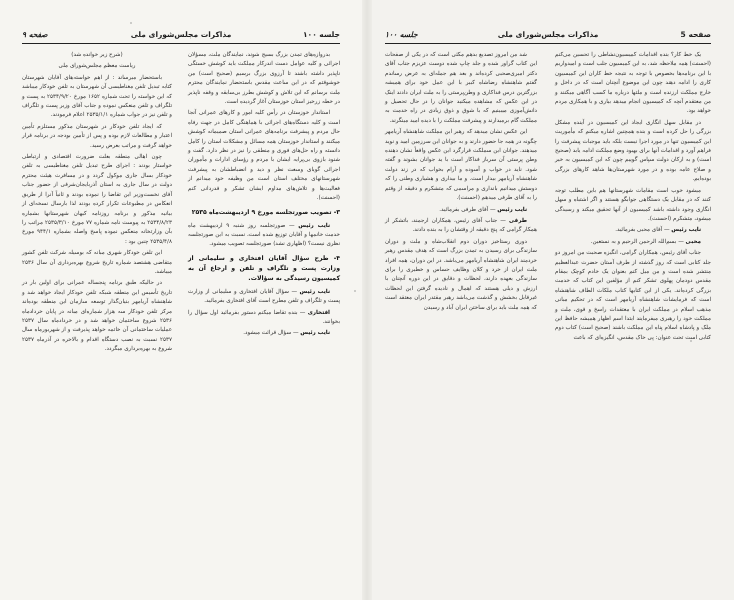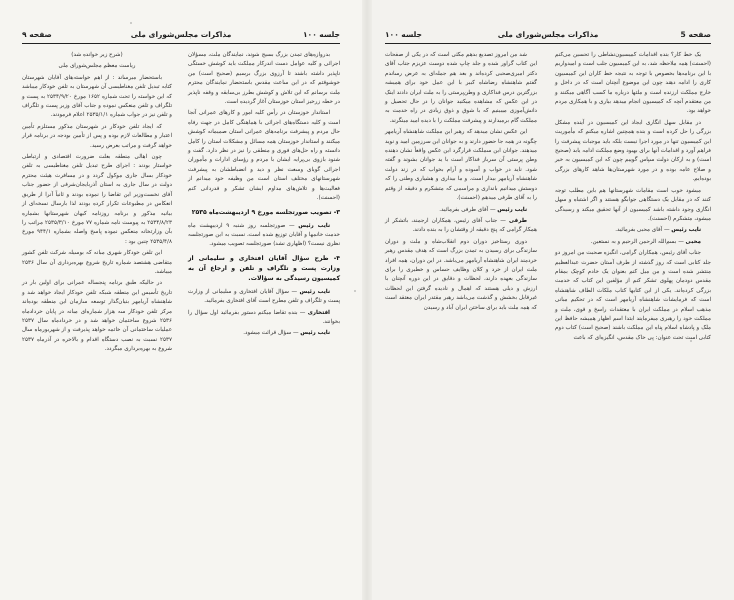--- a/index.html
+++ b/index.html
@@ -9,21 +9,21 @@
   .page.left { left:0; width:367px; }
   .page.right { left:367px; width:367px; background:#f3f2ee; }
   .gutter { position:absolute; left:362px; top:0; width:10px; height:600px;
             background:linear-gradient(to right, #eeede8, #e4e3de, #eeede8); }
   .header { position:absolute; top:27px; height:16px; direction:rtl;
             font-size:7.5px; font-weight:bold; color:#222; }
   .header .rule { position:absolute; left:0; right:0; top:16px; border-top:1.6px solid #222; }
   .left .header { left:22px; width:318px; }
   .right .header { left:18px; width:326px; }
   .header span { position:absolute; top:3px; white-space:nowrap; }
-  .h-r { right:0; } .h-c { left:50%; transform:translateX(-50%); } .h-l { left:0; }
+  .h-r { right:0; } .h-c { left:50%; transform:translateX(-50%); } .h-l { left:0;font-style:italic; }
   .col { position:absolute; top:50px; direction:rtl; text-align:justify;
          font-size:5.6px; line-height:9.4px; color:#333; }
   .col p { margin:0 0 2px 0; text-indent:10px; }
   .col p.c { text-align:center; text-indent:0; }
   .col .spk { font-weight:bold; color:#111; }
   .col h4 { margin:4px 0 4px 0; font-size:6.2px; line-height:10px; font-weight:bold; color:#111; text-indent:0; }
   .left .col.a { left:22px; width:150px; }
   .left .col.b { left:188px; width:152px; }
   .right .col.a { left:18px; width:152px; }
   .right .col.b { left:188px; width:156px; }

